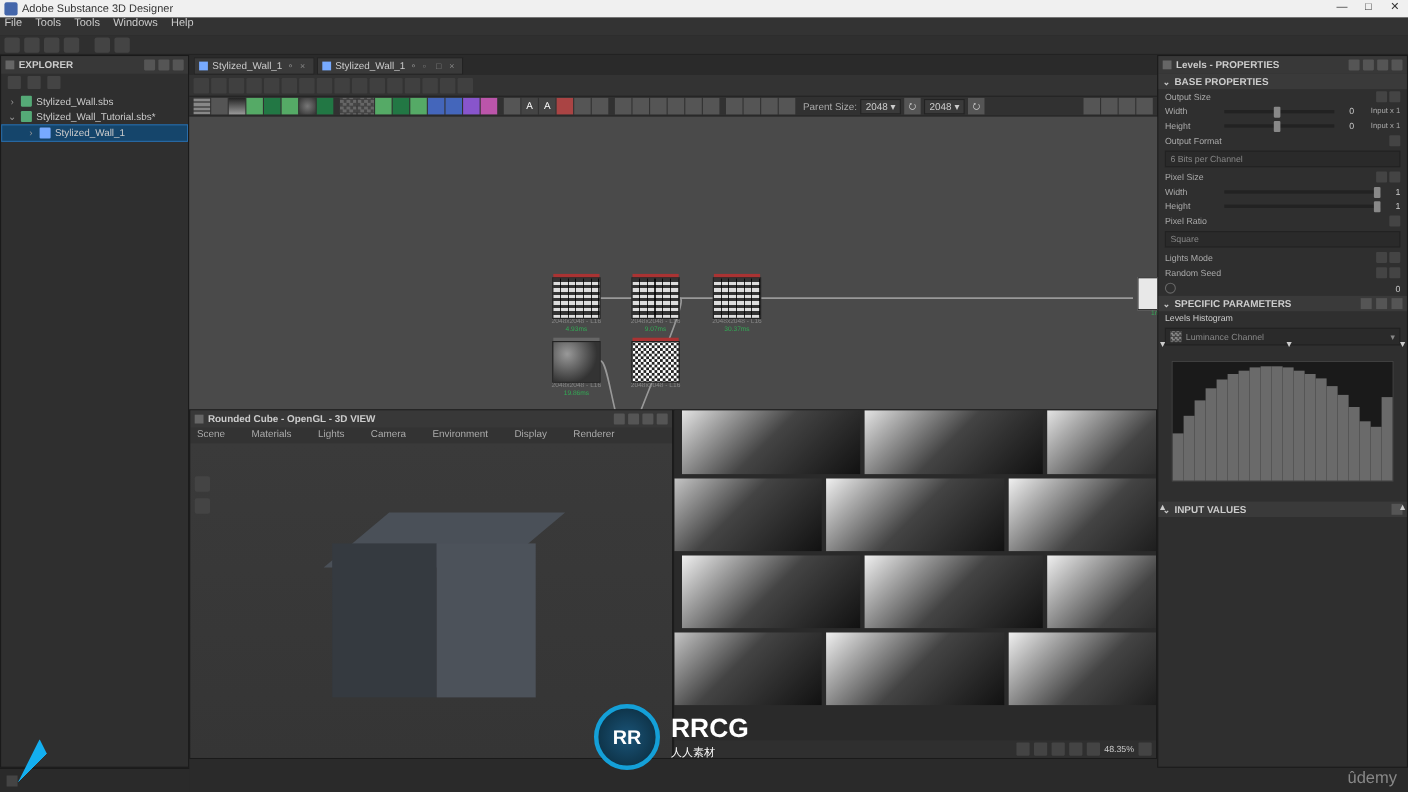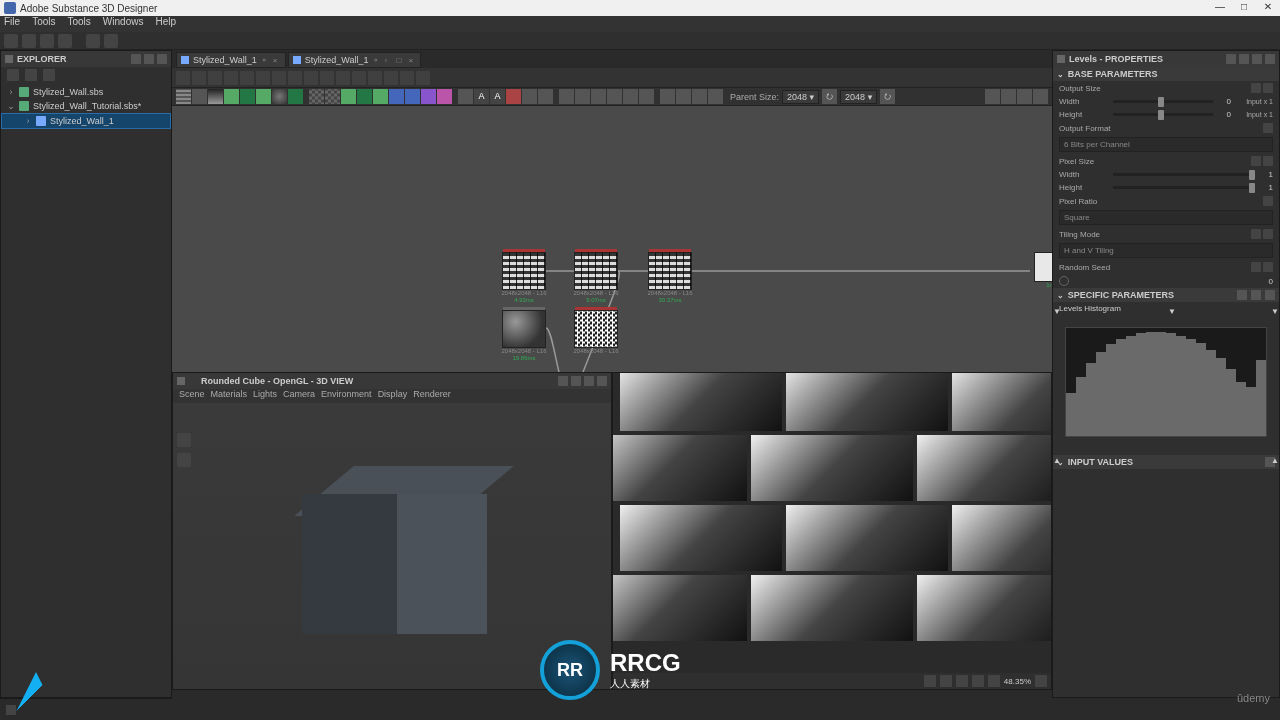--- a/index.html
+++ b/index.html
@@ -52,21 +52,21 @@
 .node .th.brick{background:repeating-linear-gradient(0deg,#ddd 0 3px,#333 3px 6px),repeating-linear-gradient(90deg,transparent 0 6px,#333 6px 7px);background-blend-mode:multiply}
 .node .th.noise{background:radial-gradient(circle at 30% 30%,#999,#333 70%)}
 .node .th.dots{background:repeating-conic-gradient(#fff 0 25%,#222 0 50%) 0/5px 5px}
 .node .th.white{background:#e8e8e8}
 .node .th.redtop::before{content:"";position:absolute;top:-4px;left:0;right:0;height:3px;background:#a33}
 .node .th.graytop::before{content:"";position:absolute;top:-4px;left:0;right:0;height:3px;background:#666}
 .node .res{color:#888;font-size:6px;line-height:7px}
 .node .tm{color:#3a5;font-size:6px;line-height:7px}
 svg.wires{position:absolute;top:0;left:0;width:100%;height:100%;pointer-events:none}
 .bottom-split{display:grid;grid-template-columns:1fr 1fr;height:318px}
-.view3d-tabs{height:14px;background:#333;display:flex;gap:6px;padding:0 6px;font-size:9px;color:#aaa}
+.view3d-tabs{height:14px;background:#333;display:flex;gap:24px;padding:0 6px;font-size:9px;color:#aaa}
 .view3d-canvas{flex:1;background:linear-gradient(180deg,#3a3a3a,#353535);position:relative;display:flex;align-items:center;justify-content:center}
 .cube{width:180px;height:170px;position:relative;margin-top:10px}
 .cube .top{position:absolute;width:160px;height:50px;background:#4a5058;transform:skewX(-50deg);left:22px;top:0}
 .cube .left{position:absolute;width:95px;height:140px;background:#353a40;left:0;top:28px}
 .cube .right{position:absolute;width:90px;height:140px;background:#4c525a;left:95px;top:28px}
 .v3-side{position:absolute;left:4px;top:30px;display:flex;flex-direction:column;gap:6px}
 .v3-side span{width:14px;height:14px;background:#444;border-radius:2px}
 .view2d-tools{height:16px;background:#333;display:flex;align-items:center;gap:6px;padding:0 4px}
 .view2d-tools span{width:12px;height:12px;background:#444;border-radius:1px}
 .view2d-canvas{flex:1;background:#2a2a2a;position:relative;overflow:hidden}
@@ -93,21 +93,21 @@
 .hist-bars span{flex:1;background:#6a6a6a}
 .hist-handles{position:absolute;top:-8px;left:0;right:0;display:flex;justify-content:space-between;font-size:8px}
 .hist-handles2{position:absolute;bottom:-10px;left:0;right:0;display:flex;justify-content:space-between;font-size:8px}
 .watermark{position:absolute;bottom:8px;left:16px;display:flex;align-items:center;gap:10px;color:#fff;font-size:28px;font-weight:600;letter-spacing:0.5px;z-index:50}
 .watermark .logo{width:40px;height:40px;position:relative}
 .watermark .logo::before{content:"";position:absolute;inset:0;background:linear-gradient(135deg,#13aff0 50%,transparent 50%);clip-path:polygon(50% 0,100% 100%,0 100%)}
 .rrcg{position:absolute;bottom:20px;left:540px;display:flex;align-items:center;gap:10px;z-index:50}
 .rrcg .badge{width:60px;height:60px;border:4px solid #14a0d8;border-radius:50%;display:flex;align-items:center;justify-content:center;color:#fff;font-size:18px;font-weight:bold;background:radial-gradient(circle,#1a5478,#0a2838)}
 .rrcg .txt{color:#fff;font-size:24px;font-weight:bold}
 .rrcg .sub{color:#fff;font-size:10px;display:block}
-.udemy{position:absolute;bottom:16px;right:10px;color:#888;font-size:11px;z-index:50}
+.udemy{position:absolute;bottom:4px;right:10px;color:#888;font-size:15px;z-index:50}
 </style>
 </head>
 <body>
 
 <div class="titlebar">
   <span class="icon"></span>
   <span>Adobe Substance 3D Designer</span>
   <div class="window-controls">
     <span>—</span>
     <span>□</span>
@@ -301,21 +301,21 @@
       <div class="node" style="left:856px;top:146px">
           <div class="th white" style="width:36px;height:30px"></div>
           <div class="tm">1ms</div>
         </div>
     </div>
 
     <div class="bottom-split">
 
       <div class="panel">
         <div class="panel-header">
-          <span style="display:flex;gap:16px;align-items:center">
+          <span style="display:flex;gap:4px;align-items:center">
               <span style="width:8px;height:8px;background:#666"></span>
               <span>Rounded Cube - OpenGL - 3D VIEW</span>
             </span>
           <div class="h-ico">
               <span></span>
               <span></span>
               <span></span>
               <span></span>
             </div>
         </div>
@@ -388,21 +388,21 @@
       <div class="h-ico">
           <span></span>
           <span></span>
           <span></span>
           <span></span>
         </div>
     </div>
 
     <div class="section-head">
         <span class="chev">⌄</span>
-        <span>BASE PARAMETERS</span>
+        <span>BASE PROPERTIES</span>
       </div>
 
     <div class="prop-row">
       <span class="lbl">Output Size</span>
       <span style="flex:1"></span>
       <div class="rico">
           <span></span>
           <span></span>
         </div>
     </div>
@@ -462,30 +462,27 @@
       <span style="flex:1"></span>
       <div class="rico">
           <span></span>
         </div>
     </div>
     <div class="prop-row">
         <div class="dropdown">Square</div>
       </div>
 
     <div class="prop-row">
-      <span class="lbl" style="width:auto">Tiling Mode</span>
+      <span class="lbl" style="width:auto">Lights Mode</span>
       <span style="flex:1"></span>
       <div class="rico">
           <span></span>
           <span></span>
         </div>
     </div>
-    <div class="prop-row">
-        <div class="dropdown">H and V Tiling</div>
-      </div>
 
     <div class="prop-row">
       <span class="lbl" style="width:auto">Random Seed</span>
       <span style="flex:1"></span>
       <div class="rico">
           <span></span>
           <span></span>
         </div>
     </div>
     <div class="prop-row">
@@ -498,20 +495,28 @@
       <span class="chev">⌄</span>
         <span>SPECIFIC PARAMETERS</span>
       <span style="flex:1"></span>
       <span style="width:10px;height:10px;background:#555"></span>
       <span style="width:10px;height:10px;background:#555"></span>
       <span style="width:10px;height:10px;background:#555"></span>
     </div>
 
     <div class="prop-row">
       <span>Levels Histogram</span>
+    </div>
+    <div class="prop-row">
+      <div class="dropdown" style="display:flex;gap:4px;align-items:center">
+        <span style="width:10px;height:10px;background:repeating-conic-gradient(#888 0 25%,#444 0 50%) 0/4px 4px"></span>
+        <span>Luminance Channel</span>
+        <span style="flex:1"></span>
+          <span>▾</span>
+      </div>
     </div>
 
     <div style="position:relative;padding:8px 6px 14px">
       <div class="hist-handles">
         <span>▼</span>
         <span style="position:relative;left:6px">▼</span>
         <span>▼</span>
       </div>
       <div class="histogram">
         <div class="hist-bars">

